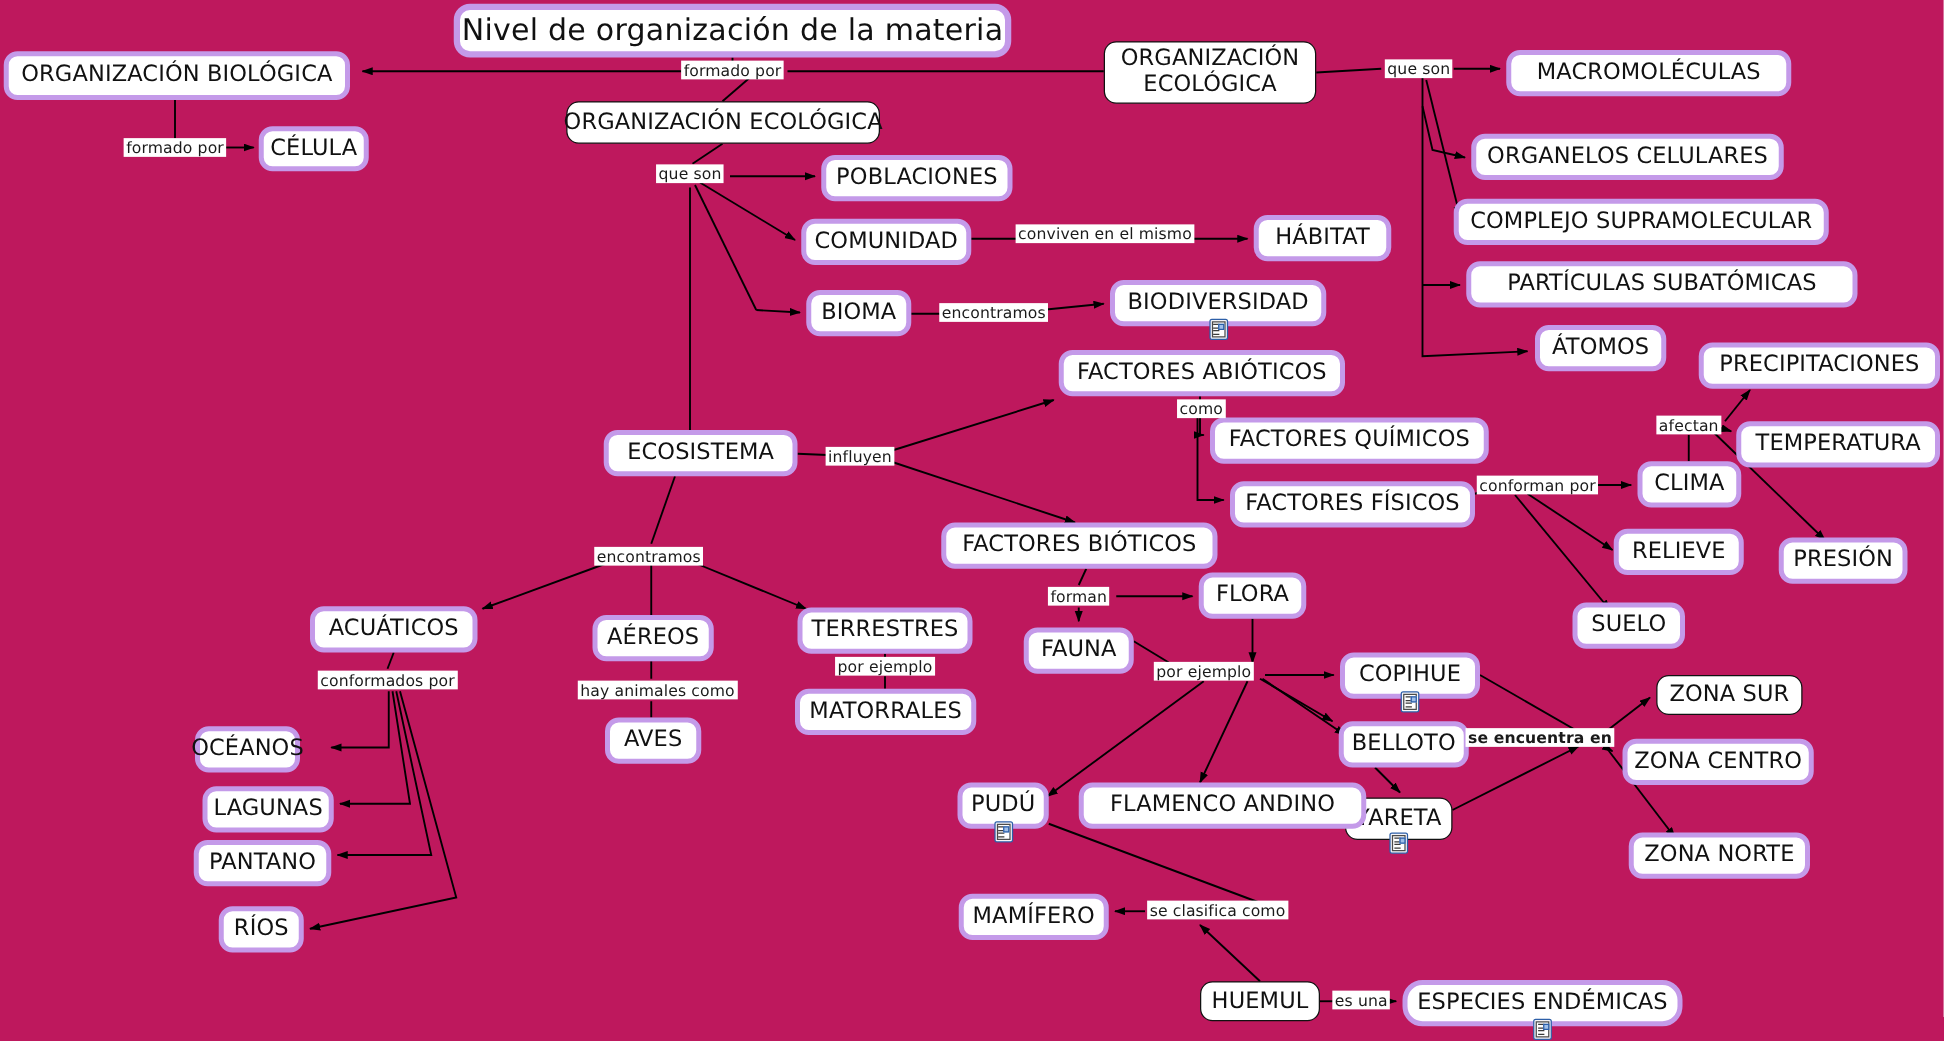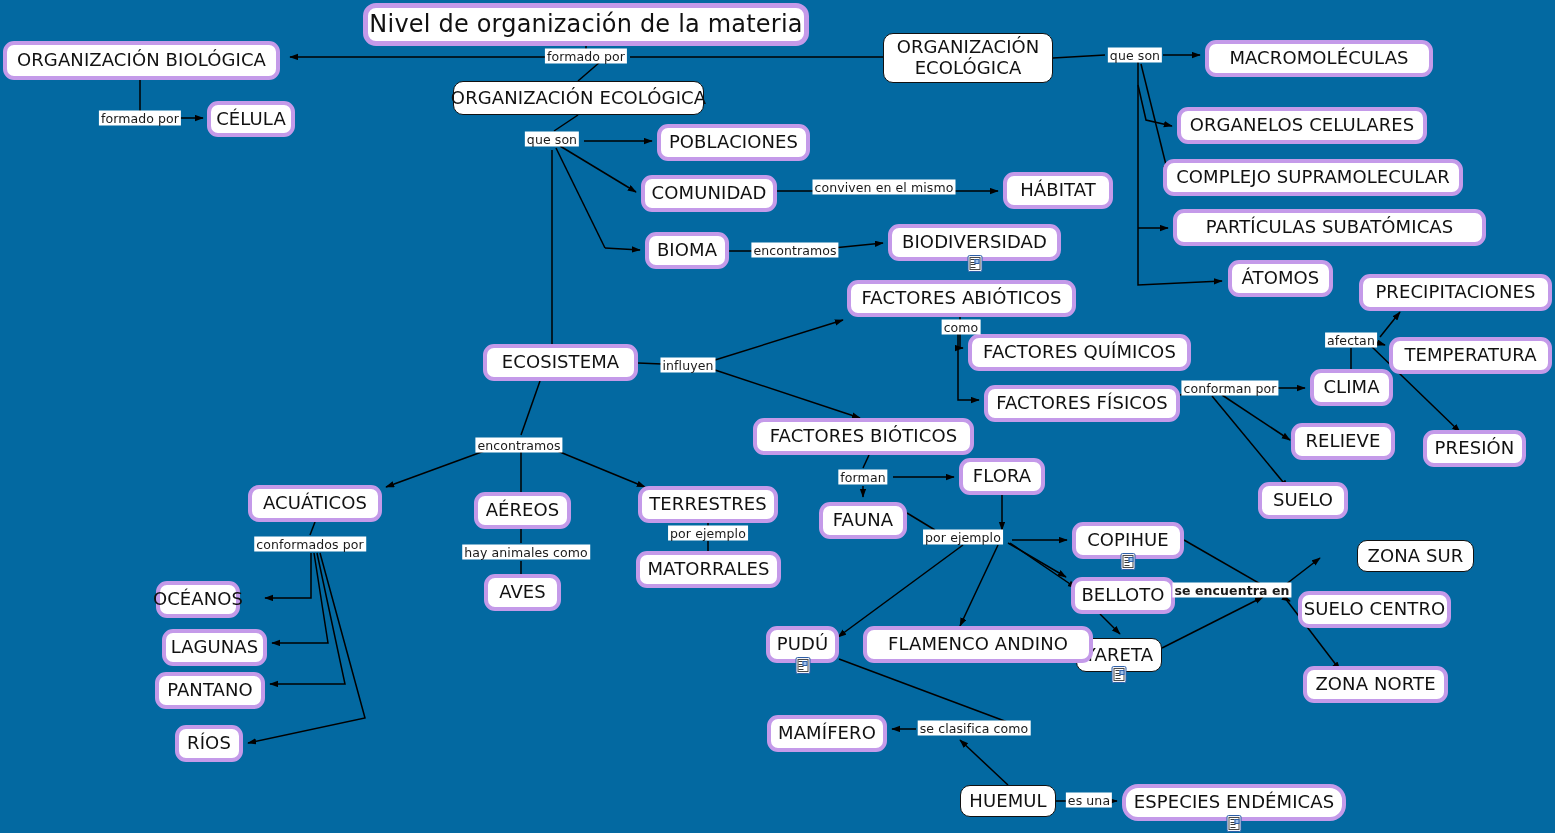--- a/index.html
+++ b/index.html
@@ -4,21 +4,21 @@
 <style>
   html, body {
     margin: 0;
     padding: 0;
     background: #ffffff;
   }
   #canvas {
     position: relative;
     width: 1555px;
     height: 833px;
-    background: #0369a1;
+    background: #be185d;
     overflow: hidden;
     font-family: "DejaVu Sans", "Liberation Sans", sans-serif;
   }
   #edges {
     position: absolute;
     left: 0; top: 0;
     width: 1555px;
     height: 833px;
     pointer-events: none;
   }
@@ -284,22 +284,22 @@
       <div class="resicon" style="left: 802.5px; top: 657px;">
         <div class="frame"></div>
         <div class="page"></div>
         <div class="ln" style="top:4px"></div>
         <div class="ln" style="top:6.5px"></div>
         <div class="ln" style="top:9px"></div>
         <div class="ln" style="top:11.5px"></div>
         <div class="thumb"></div>
       </div>
       <div class="node" style="left: 863px; top: 626px; width: 230px; height: 37px; border-color: rgb(196, 154, 233);">FLAMENCO ANDINO</div>
-      <div class="node plain" style="left: 1325px; top: 540px; width: 117px; height: 32px; border-color: rgb(17, 17, 17); margin-left: 32px;">ZONA SUR</div>
-      <div class="node" style="left: 1298px; top: 591px; width: 153px; height: 37px; border-color: rgb(196, 154, 233);">SUELO CENTRO</div>
+      <div class="node plain" style="left: 1325px; top: 540px; width: 117px; height: 32px; border-color: rgb(17, 17, 17);">ZONA SUR</div>
+      <div class="node" style="left: 1298px; top: 591px; width: 153px; height: 37px; border-color: rgb(196, 154, 233);">ZONA CENTRO</div>
       <div class="node" style="left: 1303px; top: 666px; width: 145px; height: 37px; border-color: rgb(196, 154, 233);">ZONA NORTE</div>
       <div class="node" style="left: 767px; top: 715px; width: 120px; height: 37px; border-color: rgb(196, 154, 233);">MAMÍFERO</div>
       <div class="node plain" style="left: 960px; top: 785px; width: 96px; height: 32px; border-color: rgb(17, 17, 17);">HUEMUL</div>
       <div class="node" style="left: 1122px; top: 784px; width: 224px; height: 37px; border-color: rgb(196, 154, 233); border-radius: 16px;">ESPECIES ENDÉMICAS</div>
       <div class="resicon" style="left: 1234px; top: 815px;">
         <div class="frame"></div>
         <div class="page"></div>
         <div class="ln" style="top:4px"></div>
         <div class="ln" style="top:6.5px"></div>
         <div class="ln" style="top:9px"></div>

